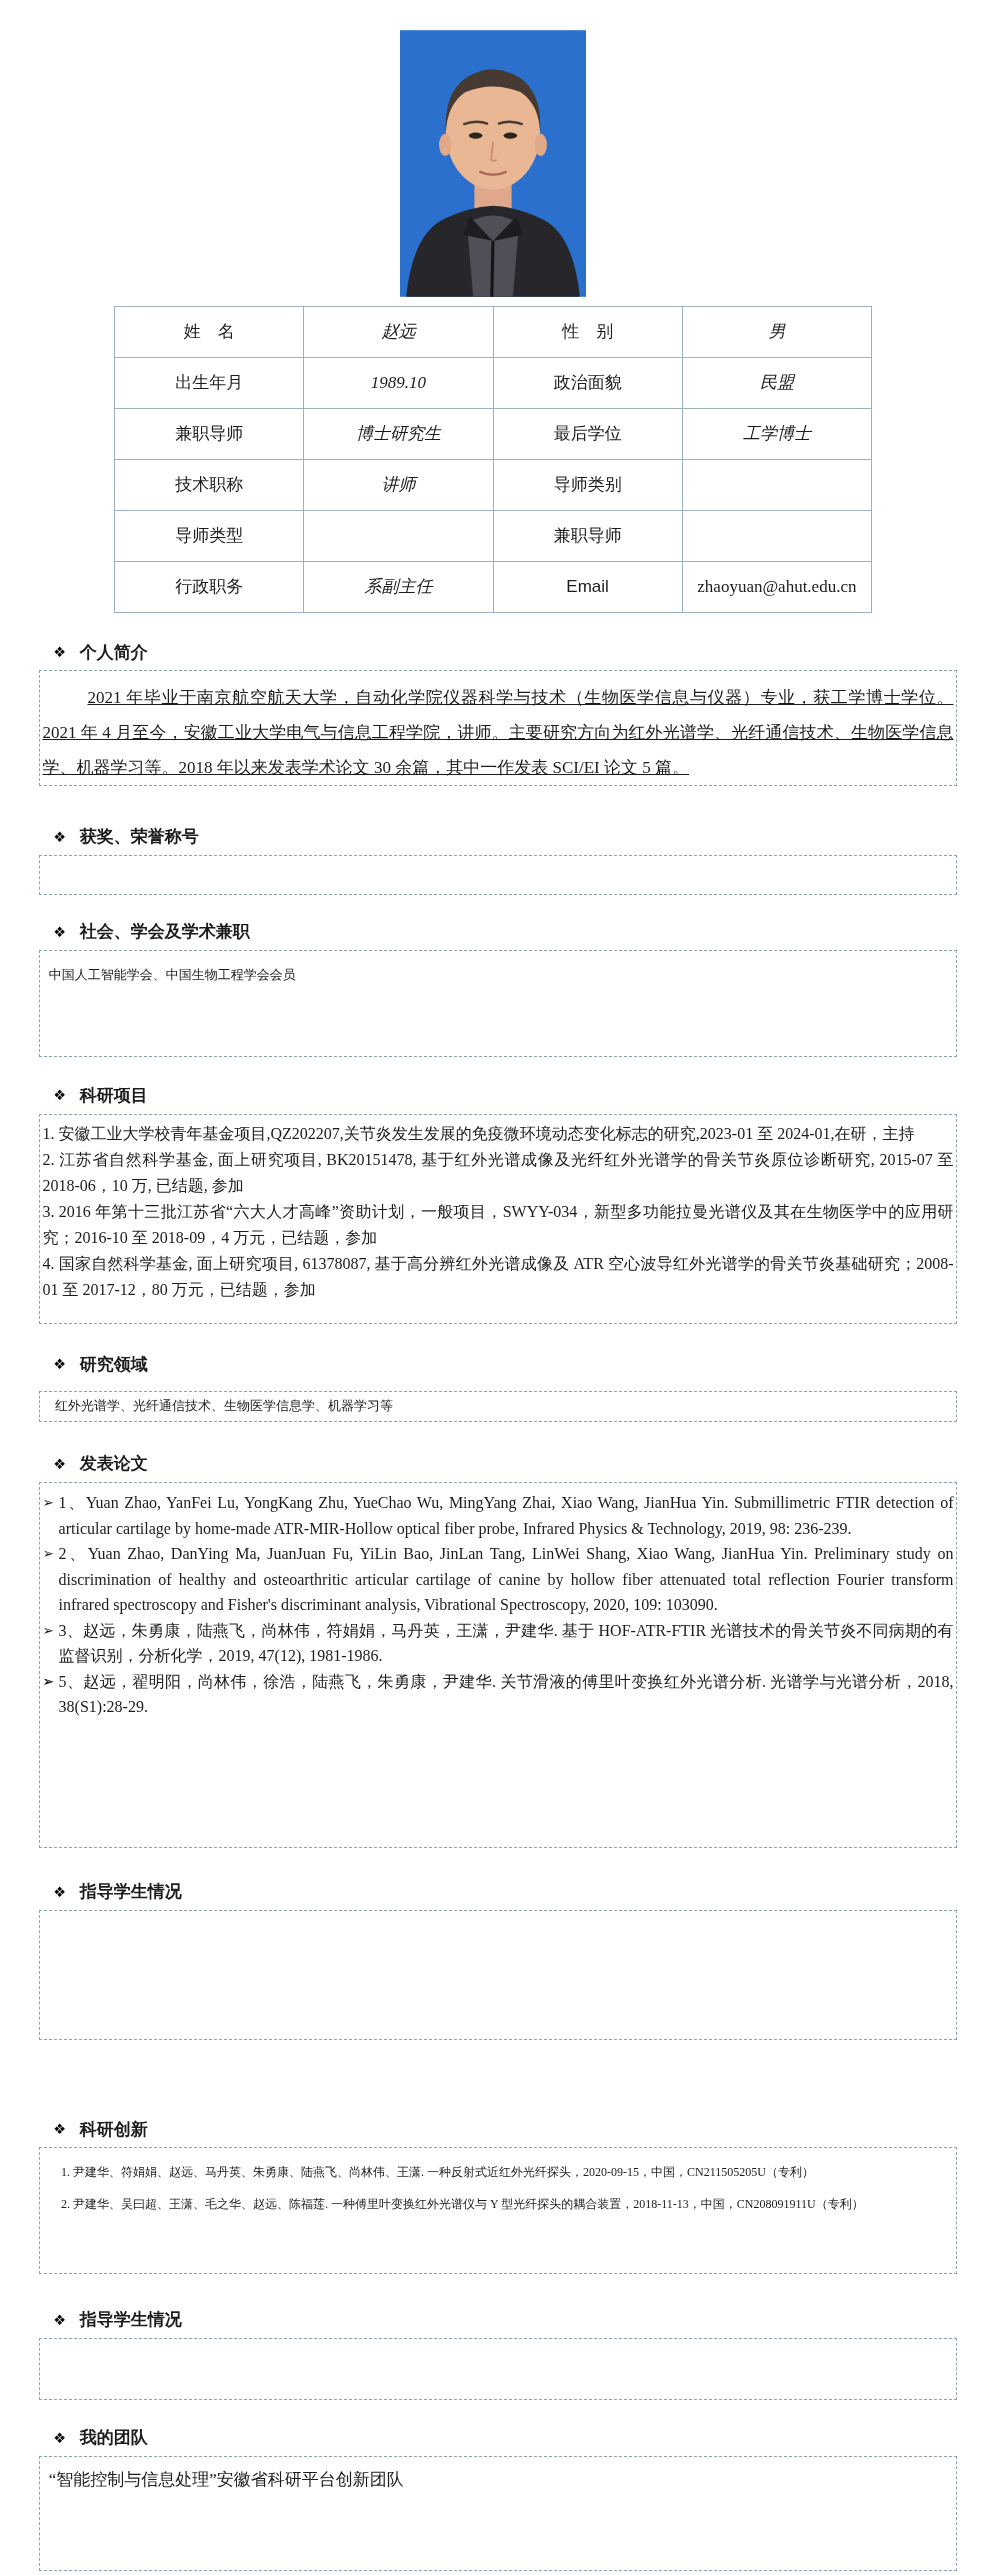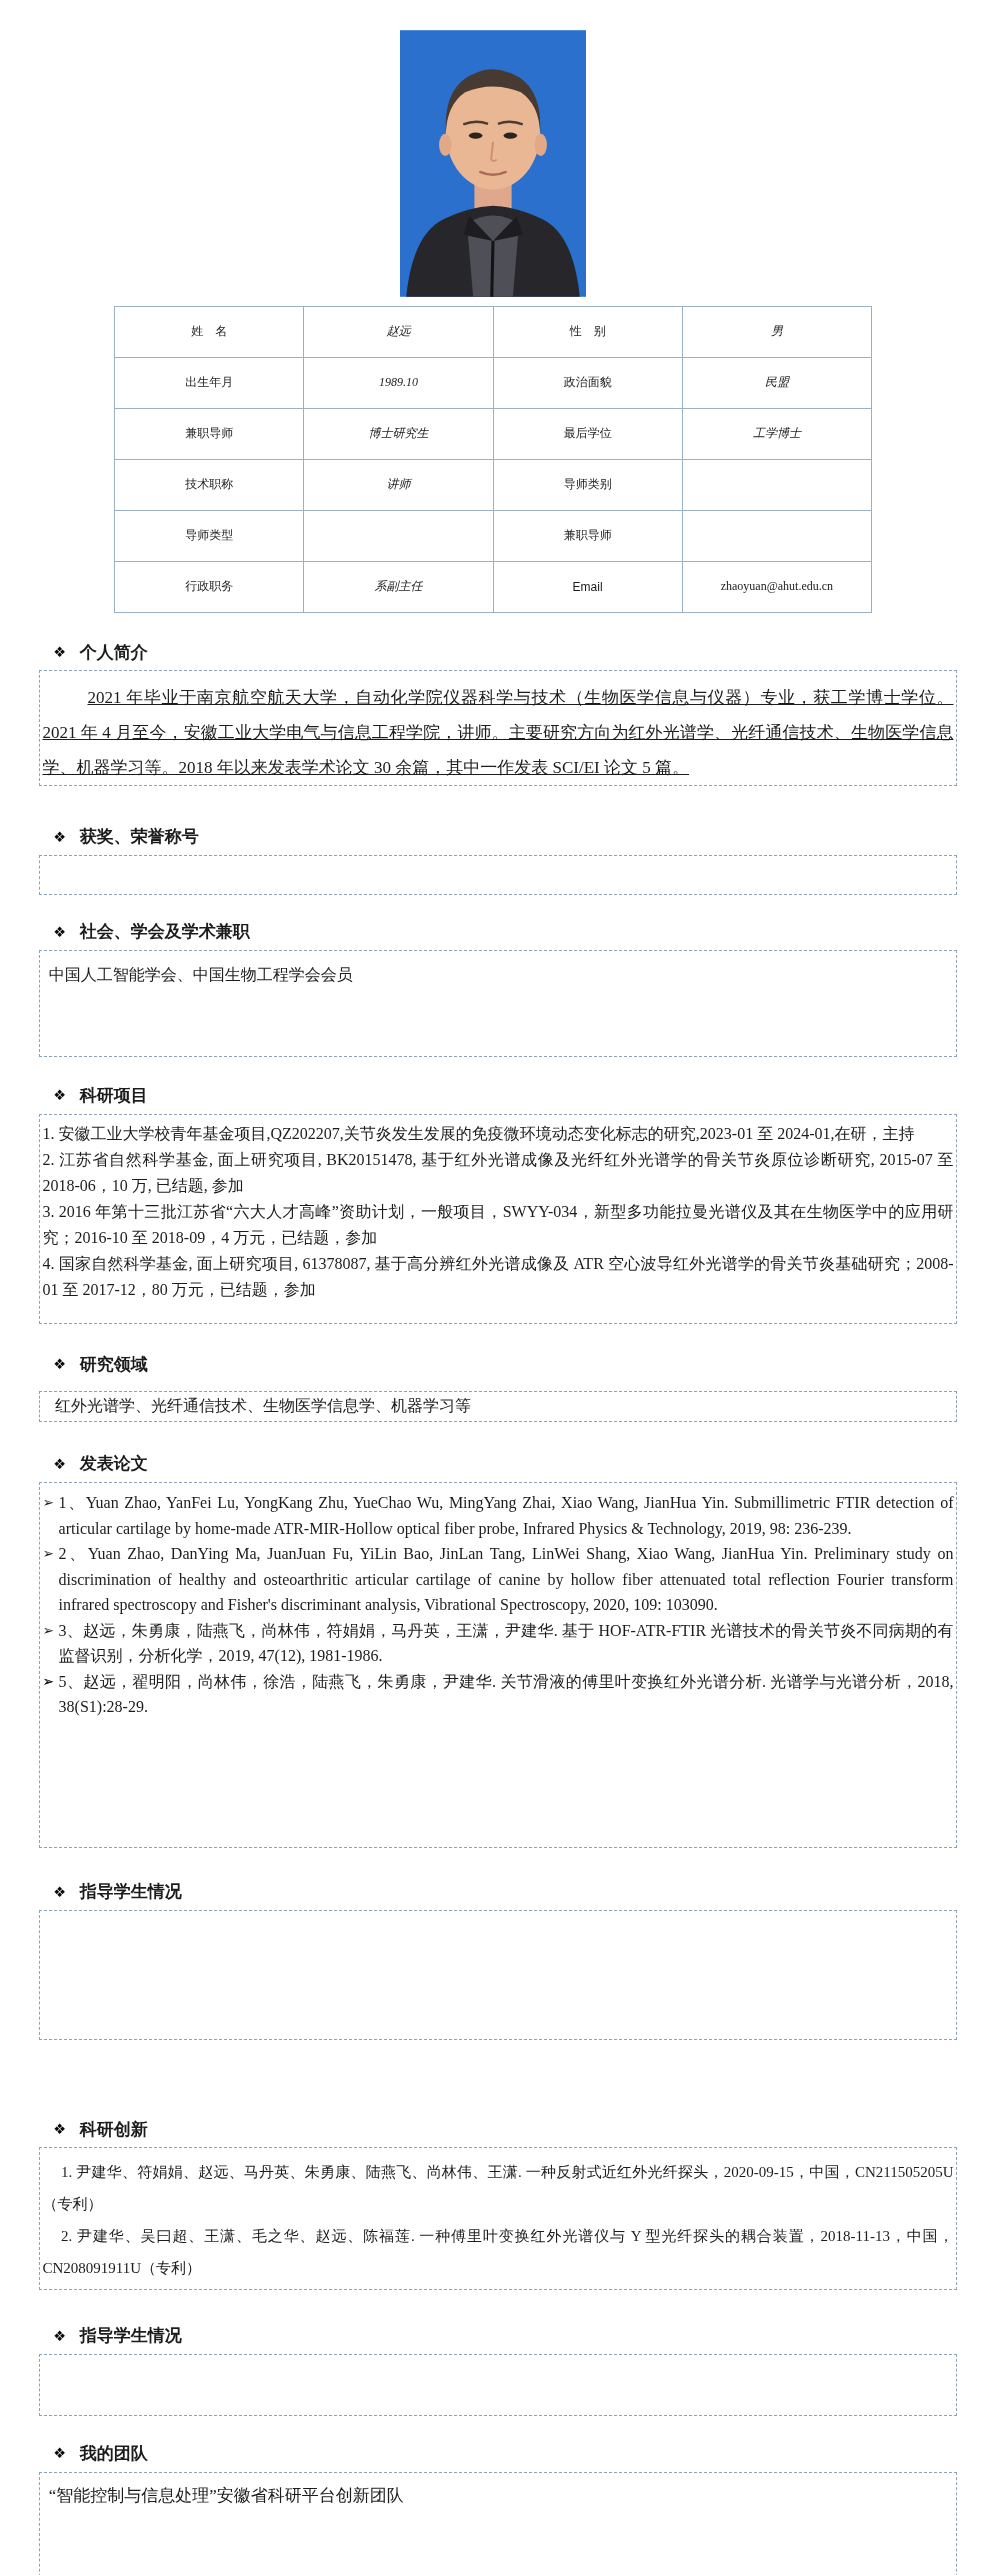--- a/index.html
+++ b/index.html
@@ -7,42 +7,42 @@
   .page{width:986px;padding-bottom:30px;background:#fff;}
 
   
   .photo-wrap{width:186px;height:267px;margin:30px auto 8.7px auto;}
   .photo-wrap svg{display:block;}
 
   
   table.info-table{width:758px;margin:0 auto;border-collapse:collapse;table-layout:fixed;
     border:1.9px solid #7e96ae;}
   table.info-table td{border:1.2px solid #9cb0c4;height:48px;text-align:center;vertical-align:middle;
-    font-size:12px;overflow:hidden;}
+    font-size:17px;overflow:hidden;}
   td.cell-label{font-family:"Liberation Serif","DejaVu Serif",serif;}
   td.cell-label-sans{font-family:"Liberation Sans","DejaVu Sans",sans-serif;font-size:15px;}
   td.cell-value{font-style:italic;font-size:16px;}
   td.cell-value-roman{font-style:normal;font-size:15.5px;}
 
   
   .sec{margin-left:39px;margin-right:29px;}
   .sec-header{height:23.6px;display:flex;align-items:center;padding-left:14.3px;}
   .diamond-icon{font-size:14.3px;line-height:1;margin-right:13.7px;color:#0a0a0a;}
   .sec-title{font-size:17px;font-weight:bold;margin:0;display:inline;line-height:23.6px;}
   .dashed-box{border:1.2px dashed #8fa3b8;margin-top:6.2px;box-sizing:border-box;}
 
   .intro-text{margin:0;padding:8.7px 2.5px 0 2.5px;font-size:17px;line-height:35px;text-align:justify;text-indent:45px;text-decoration:underline;}
-  .single-line-text{margin:0;padding:13.7px 2.5px 0 8.7px;font-size:16px;line-height:22.4px;}
+  .single-line-text{margin:0;padding:13.7px 2.5px 0 8.7px;font-size:13px;line-height:22.4px;}
   .proj-item{margin:0;padding:0 2.5px;font-size:16px;line-height:26px;text-align:justify;}
   .proj-list{padding:6.2px 0 3.7px 0;}
   .pub-list{list-style:none;margin:0;padding:7.5px 2.5px 5px 0;}
   .pub-item{position:relative;padding-left:18.6px;font-size:16px;line-height:25.5px;text-align:justify;margin:0;}
   .pub-bullet{position:absolute;left:2.5px;top:0;font-size:13.7px;}
   .pat-list{padding:7.5px 0 5px 0;}
-  .pat-item{margin:0;padding:0 2.5px;font-size:15px;line-height:32px;text-align:justify;text-indent:18.6px;}
+  .pat-item{margin:0;padding:0 2.5px;font-size:12px;line-height:32px;text-align:justify;text-indent:18.6px;}
   .team-text{margin:0;padding:10px 2.5px 0 8.7px;font-size:17px;line-height:25px;}
 </style>
 </head>
 <body>
 
 <div class="page">
 
   <div class="photo-wrap">
     <svg width="186" height="267" viewBox="0 0 300 430" xmlns="http://www.w3.org/2000/svg">
       <rect x="0" y="0" width="300" height="430" fill="#2b70cc"></rect>

